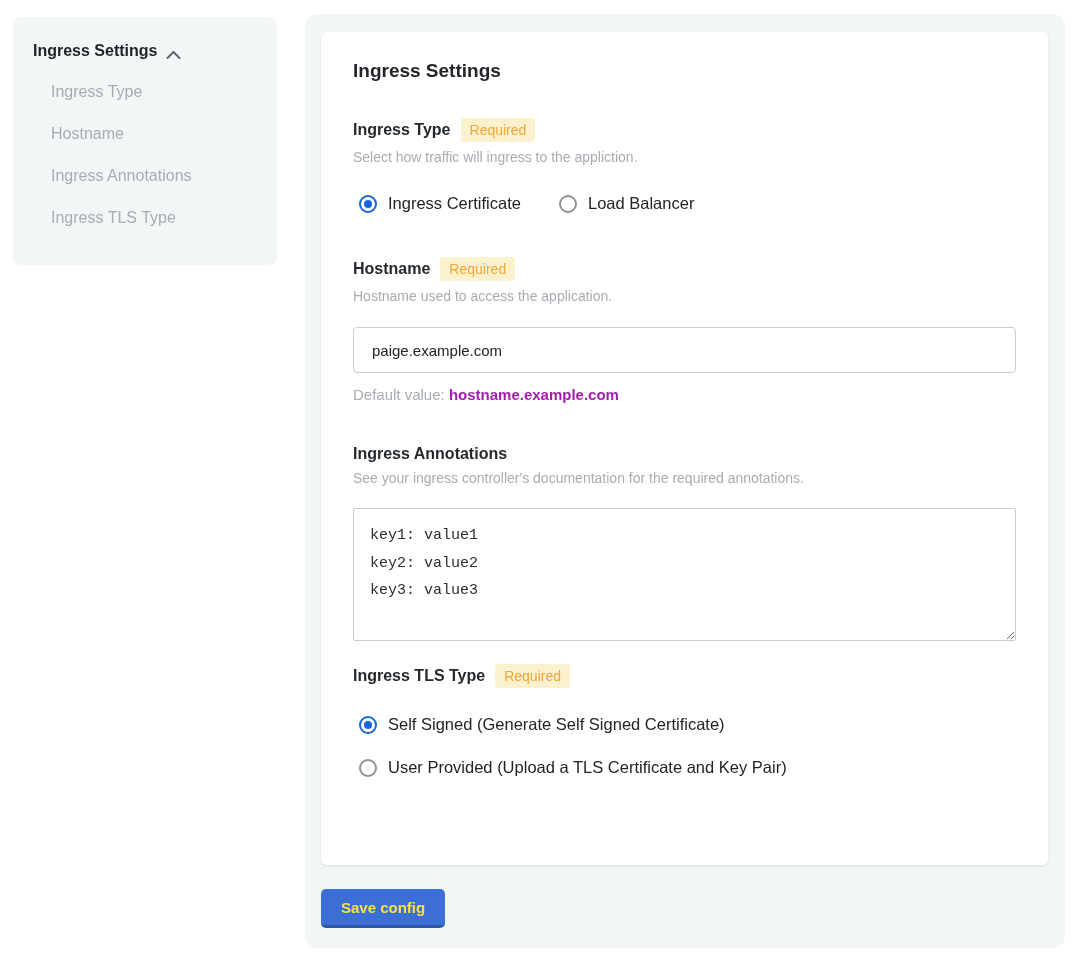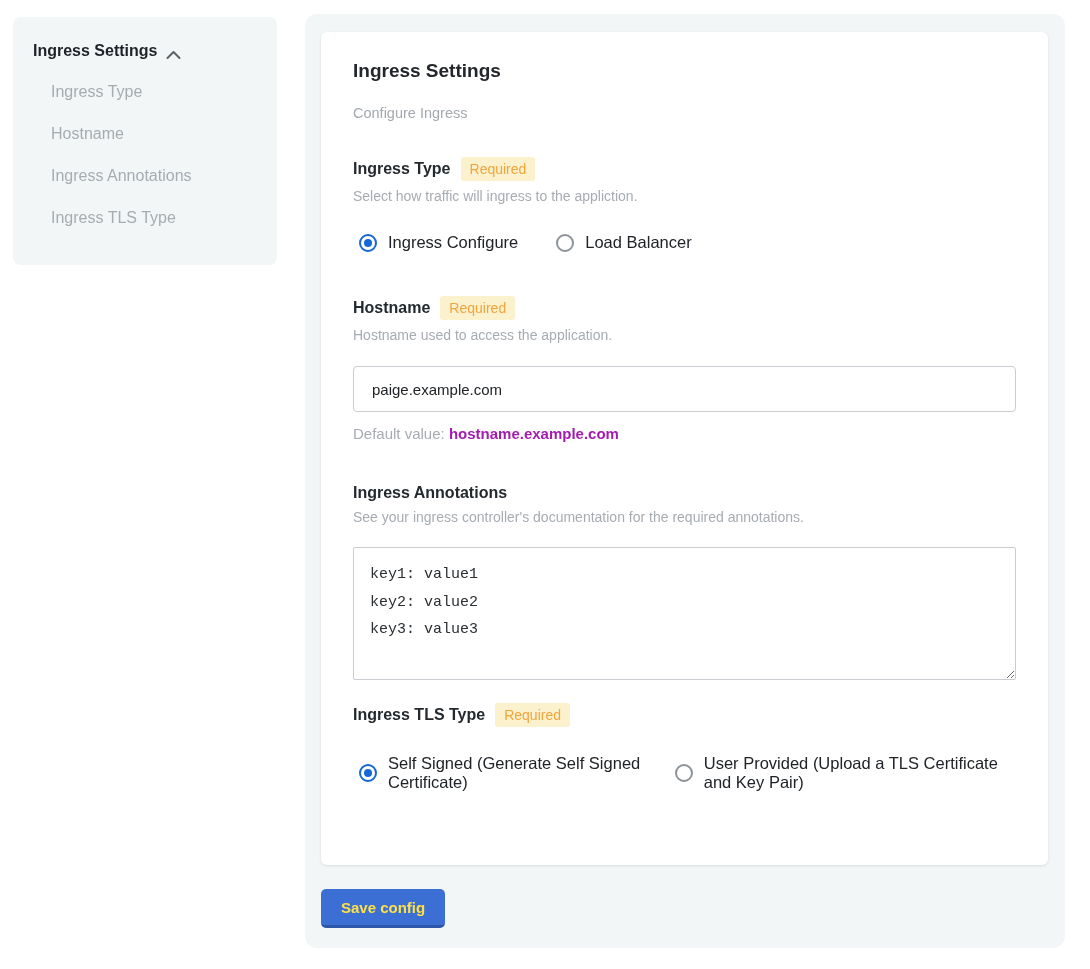--- a/index.html
+++ b/index.html
@@ -83,21 +83,21 @@
   }
 
   
   .radio-row {
     margin-top: 29px;
     display: flex; align-items: center; gap: 38px;
     padding-left: 6px;
   }
   .radio-stack {
     margin-top: 27px;
-    display: flex; flex-direction: row; gap: 24px;
+    display: flex; flex-direction: column; gap: 24px;
     padding-left: 6px;
   }
   .radio-option {
     display: flex; align-items: center; gap: 11px;
     cursor: pointer;
   }
   .radio-circle {
     width: 18px; height: 18px;
     border-radius: 50%;
     border: 2px solid #8d9399;
@@ -182,32 +182,31 @@
     <li class="sidebar-item">Hostname</li>
     <li class="sidebar-item">Ingress Annotations</li>
     <li class="sidebar-item">Ingress TLS Type</li>
   </ul>
 </aside>
 
 <div class="panel">
   <div class="card">
 
     <h1 class="card-title">Ingress Settings</h1>
-    <p class="card-subtitle">Configure Ingress</p>
 
     <div class="section">
       <div class="field-label-row">
         <span class="field-label">Ingress Type</span>
         <span class="required-badge">Required</span>
       </div>
       <p class="field-help">Select how traffic will ingress to the appliction.</p>
       <div class="radio-row">
         <label class="radio-option">
           <span class="radio-circle checked"></span>
-          <span class="radio-label">Ingress Configure</span>
+          <span class="radio-label">Ingress Certificate</span>
         </label>
         <label class="radio-option">
           <span class="radio-circle"></span>
           <span class="radio-label">Load Balancer</span>
         </label>
       </div>
     </div>
 
     <div class="section" style="margin-top:44px;">
       <div class="field-label-row">

